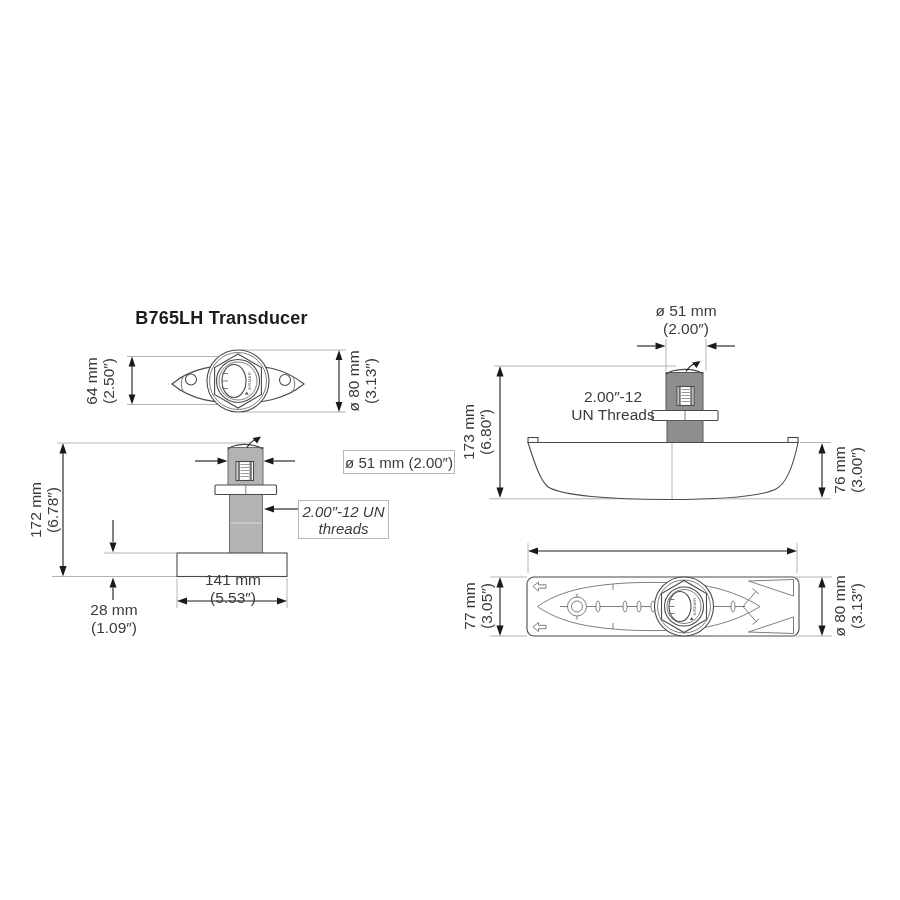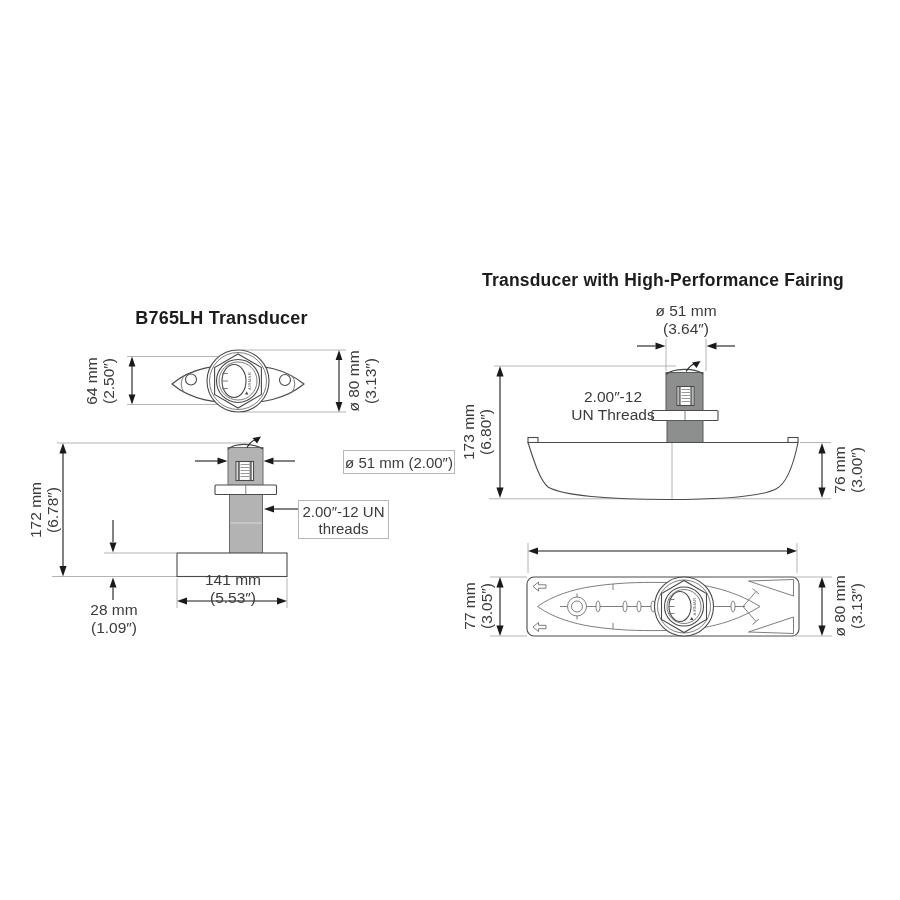--- a/index.html
+++ b/index.html
@@ -240,54 +240,53 @@
           <path class="ext" d="M713,636 H832"></path>
         <path class="dimln" d="M822,586 V627"></path>
         <polygon class="arr" points="822,577 818.4,587.5 825.6,587.5"></polygon>
         <polygon class="arr" points="822,636 818.4,625.5 825.6,625.5"></polygon>
       </g>
     </g>
   </svg>
 
   <div class="title" style="left:84px;top:308px;width:275px;">B765LH Transducer</div>
 
-  <div class="title" style="left:450px;top:270px;width:426px;font-size:17.5px;">Transducer with High-Performance Fairing</div>
 
   <div class="dim rot dimbox" style="left:55px;top:363px;width:90px;height:36px;">
     <span>64 mm</span>
     <span>(2.50″)</span>
   </div>
   <div class="dim rot dimbox" style="left:317px;top:363px;width:90px;height:36px;">
     <span>ø 80 mm</span>
     <span>(3.13″)</span>
   </div>
 
   <div class="dim rot dimbox" style="left:-1px;top:492px;width:90px;height:36px;">
     <span>172 mm</span>
     <span>(6.78″)</span>
   </div>
   <div class="labelbox" style="left:295px;top:450px;width:110px;height:22px;margin-left:48px;">
     <span>ø 51 mm (2.00″)</span>
   </div>
-  <div class="labelbox" style="left:298px;top:500px;width:89px;height:37px;">
+  <div class="labelbox" style="left:298px;top:500px;width:89px;height:37px;font-style:italic;">
     <span>2.00″-12 UN</span>
     <span>threads</span>
   </div>
   <div class="dim dimbox" style="left:69px;top:601px;width:90px;text-align:right;">
     <span>28 mm</span>
     <span>(1.09″)</span>
   </div>
   <div class="dim dimbox" style="left:188px;top:571px;width:90px;">
     <span>141 mm</span>
     <span>(5.53″)</span>
   </div>
 
   <div class="dim dimbox" style="left:641px;top:302px;width:90px;">
     <span>ø 51 mm</span>
-    <span>(3.64″)</span>
+    <span>(2.00″)</span>
   </div>
   <div class="dim dimbox" style="left:530px;top:388px;width:92px;margin-left:37px;">
     <span>2.00″-12</span>
     <span>UN Threads</span>
   </div>
   <div class="dim rot dimbox" style="left:432px;top:414px;width:90px;height:36px;">
     <span>173 mm</span>
     <span>(6.80″)</span>
   </div>
   <div class="dim rot dimbox" style="left:803px;top:452px;width:90px;height:36px;">

